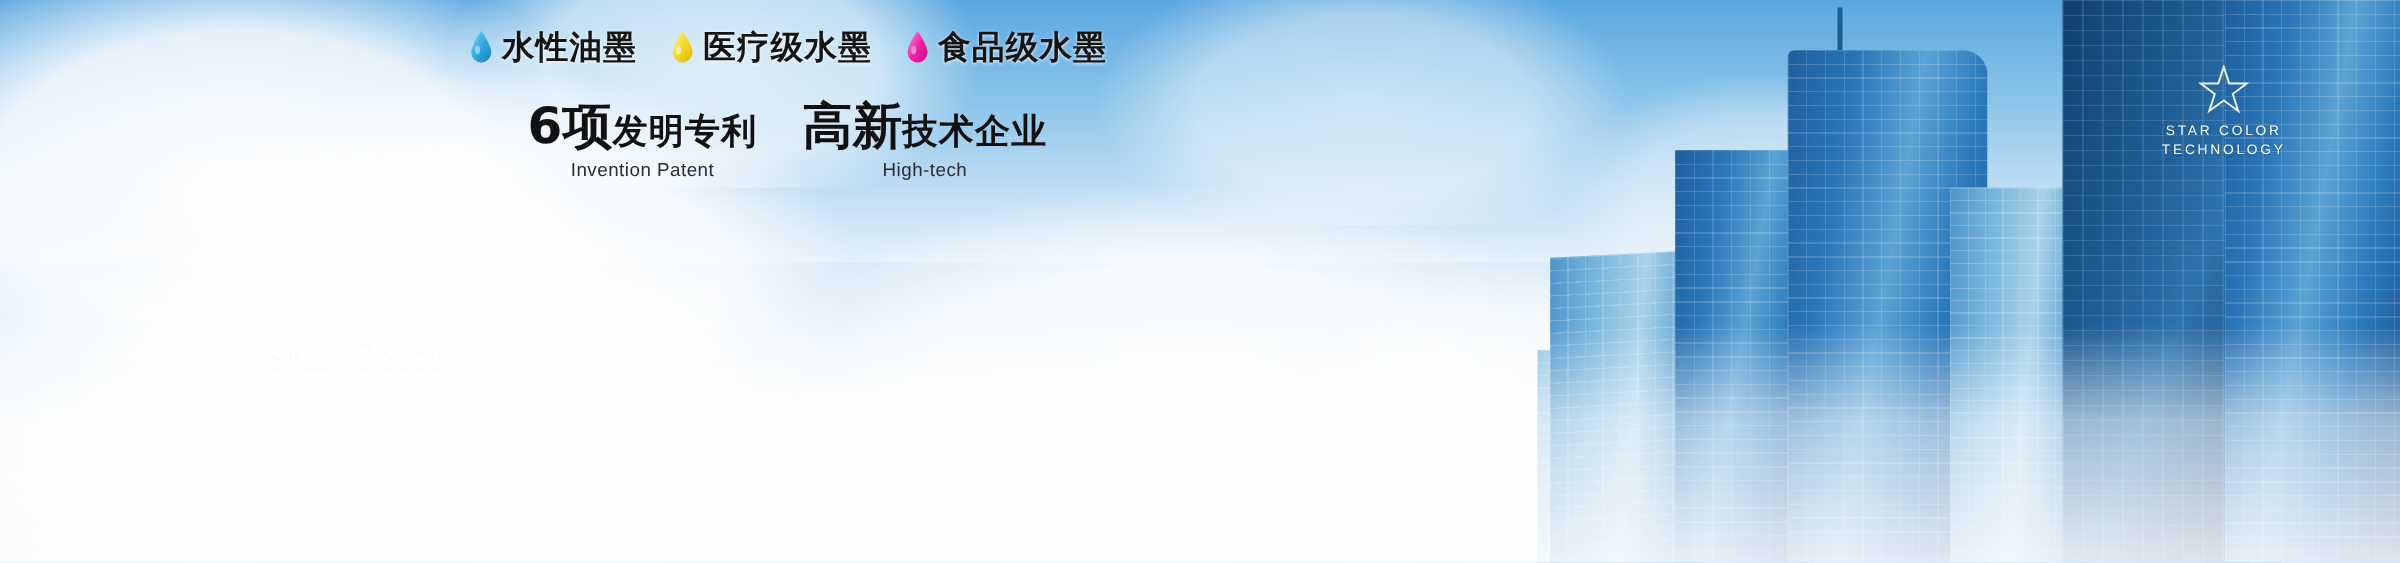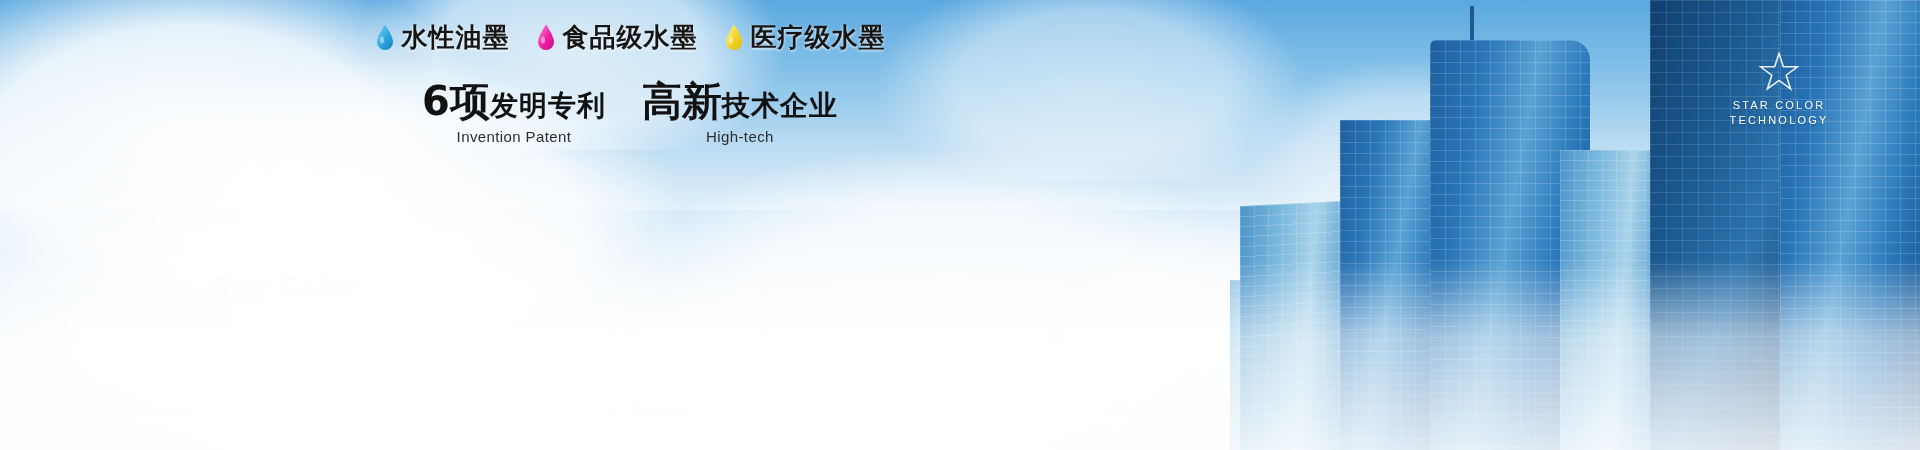--- a/index.html
+++ b/index.html
@@ -201,47 +201,47 @@
             </defs>
           <path d="M20 1 C20 1 4 24 4 36 a16 16 0 0 0 32 0 C36 24 20 1 20 1 Z" fill="url(#gC)"></path>
           <ellipse cx="14" cy="32" rx="4" ry="7" fill="#ffffff" opacity=".45"></ellipse>
         </svg>
         <span class="feature-label">水性油墨</span>
       </div>
 
       <div class="feature">
         <svg class="drop" viewBox="0 0 40 56">
           <defs>
+              <linearGradient id="gY" x1="0" y1="0" x2="1" y2="1">
+            <stop offset="0%" stop-color="#fff4a8"></stop>
+                <stop offset="55%" stop-color="#f5d423"></stop>
+                <stop offset="100%" stop-color="#dcb80c"></stop>
+          </linearGradient>
+            </defs>
+          <path d="M20 1 C20 1 4 24 4 36 a16 16 0 0 0 32 0 C36 24 20 1 20 1 Z" fill="url(#gY)"></path>
+          <ellipse cx="14" cy="32" rx="4" ry="7" fill="#ffffff" opacity=".5"></ellipse>
+        </svg>
+        <span class="feature-label">医疗级水墨</span>
+      </div>
+
+      <div class="feature">
+        <svg class="drop" viewBox="0 0 40 56">
+          <defs>
               <linearGradient id="gM" x1="0" y1="0" x2="1" y2="1">
             <stop offset="0%" stop-color="#ff8fd8"></stop>
                 <stop offset="55%" stop-color="#ee1fa4"></stop>
                 <stop offset="100%" stop-color="#c60d84"></stop>
           </linearGradient>
             </defs>
           <path d="M20 1 C20 1 4 24 4 36 a16 16 0 0 0 32 0 C36 24 20 1 20 1 Z" fill="url(#gM)"></path>
           <ellipse cx="14" cy="32" rx="4" ry="7" fill="#ffffff" opacity=".45"></ellipse>
         </svg>
         <span class="feature-label">食品级水墨</span>
       </div>
 
-      <div class="feature">
-        <svg class="drop" viewBox="0 0 40 56">
-          <defs>
-              <linearGradient id="gY" x1="0" y1="0" x2="1" y2="1">
-            <stop offset="0%" stop-color="#fff4a8"></stop>
-                <stop offset="55%" stop-color="#f5d423"></stop>
-                <stop offset="100%" stop-color="#dcb80c"></stop>
-          </linearGradient>
-            </defs>
-          <path d="M20 1 C20 1 4 24 4 36 a16 16 0 0 0 32 0 C36 24 20 1 20 1 Z" fill="url(#gY)"></path>
-          <ellipse cx="14" cy="32" rx="4" ry="7" fill="#ffffff" opacity=".5"></ellipse>
-        </svg>
-        <span class="feature-label">医疗级水墨</span>
-      </div>
-
     </div>
 
     <div class="badges">
 
       <div class="badge">
         <div class="badge-cn"><span class="badge-big">6项</span><span class="badge-small">发明专利</span></div>
         <div class="badge-en">Invention Patent</div>
       </div>
 
       <div class="badge">

